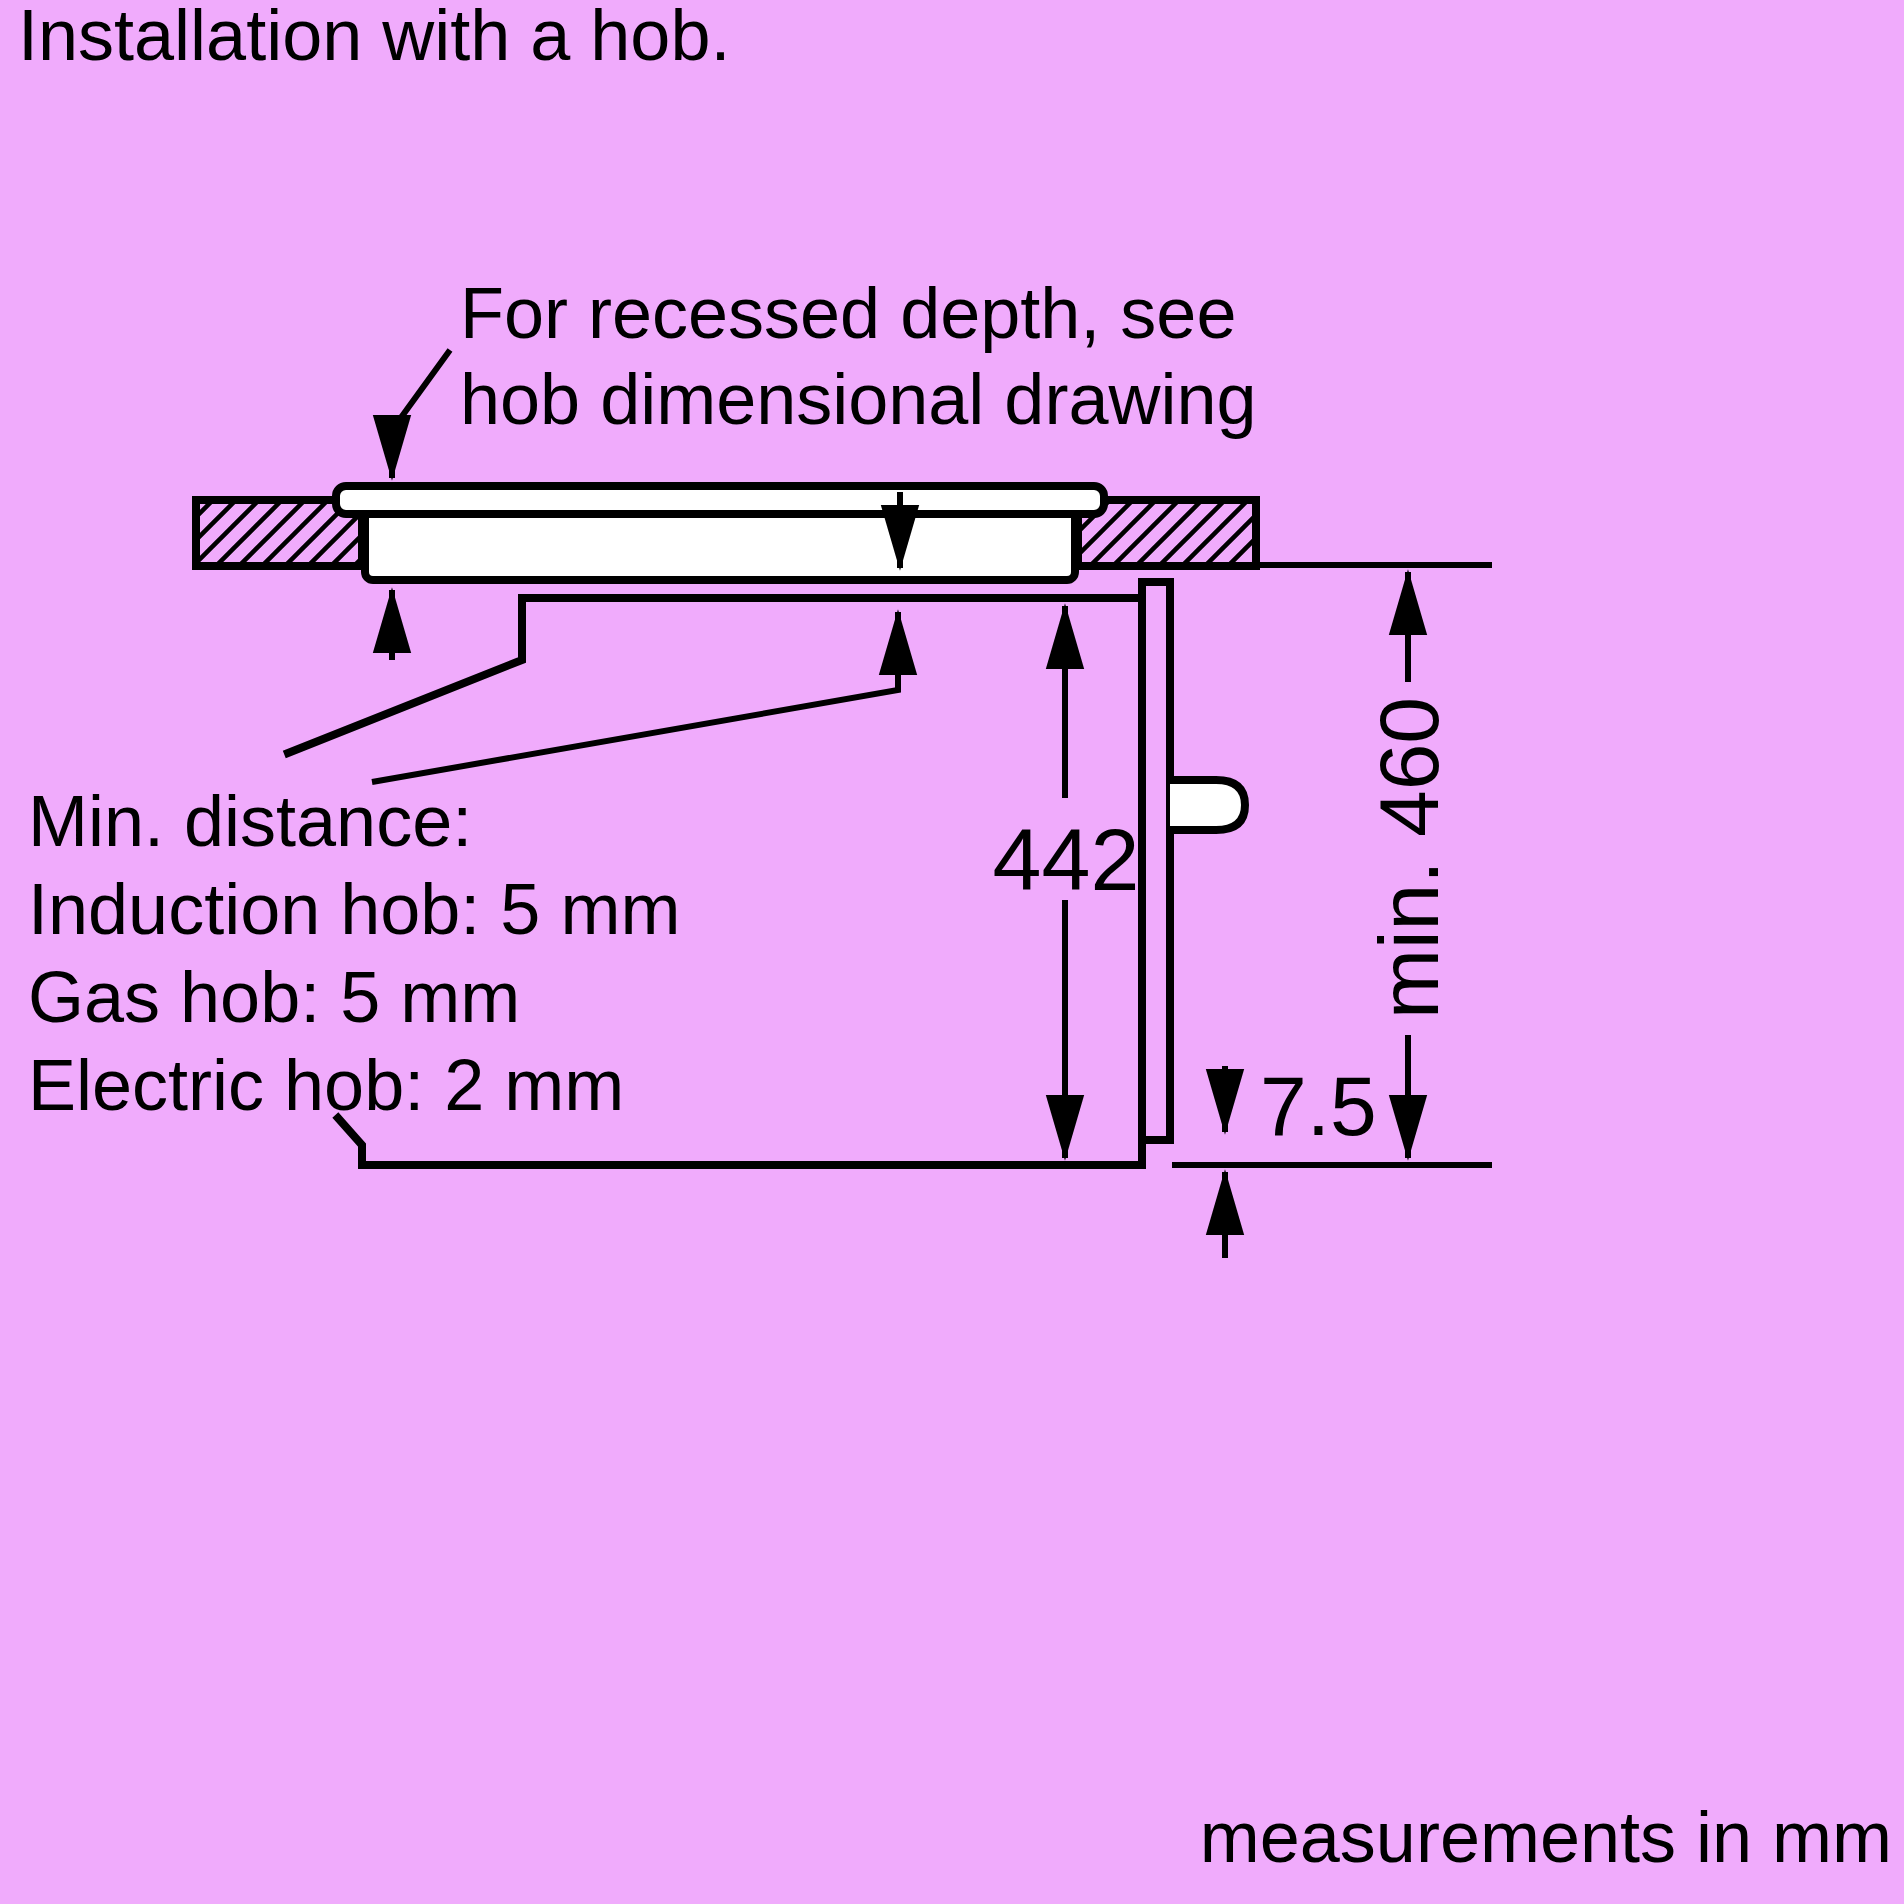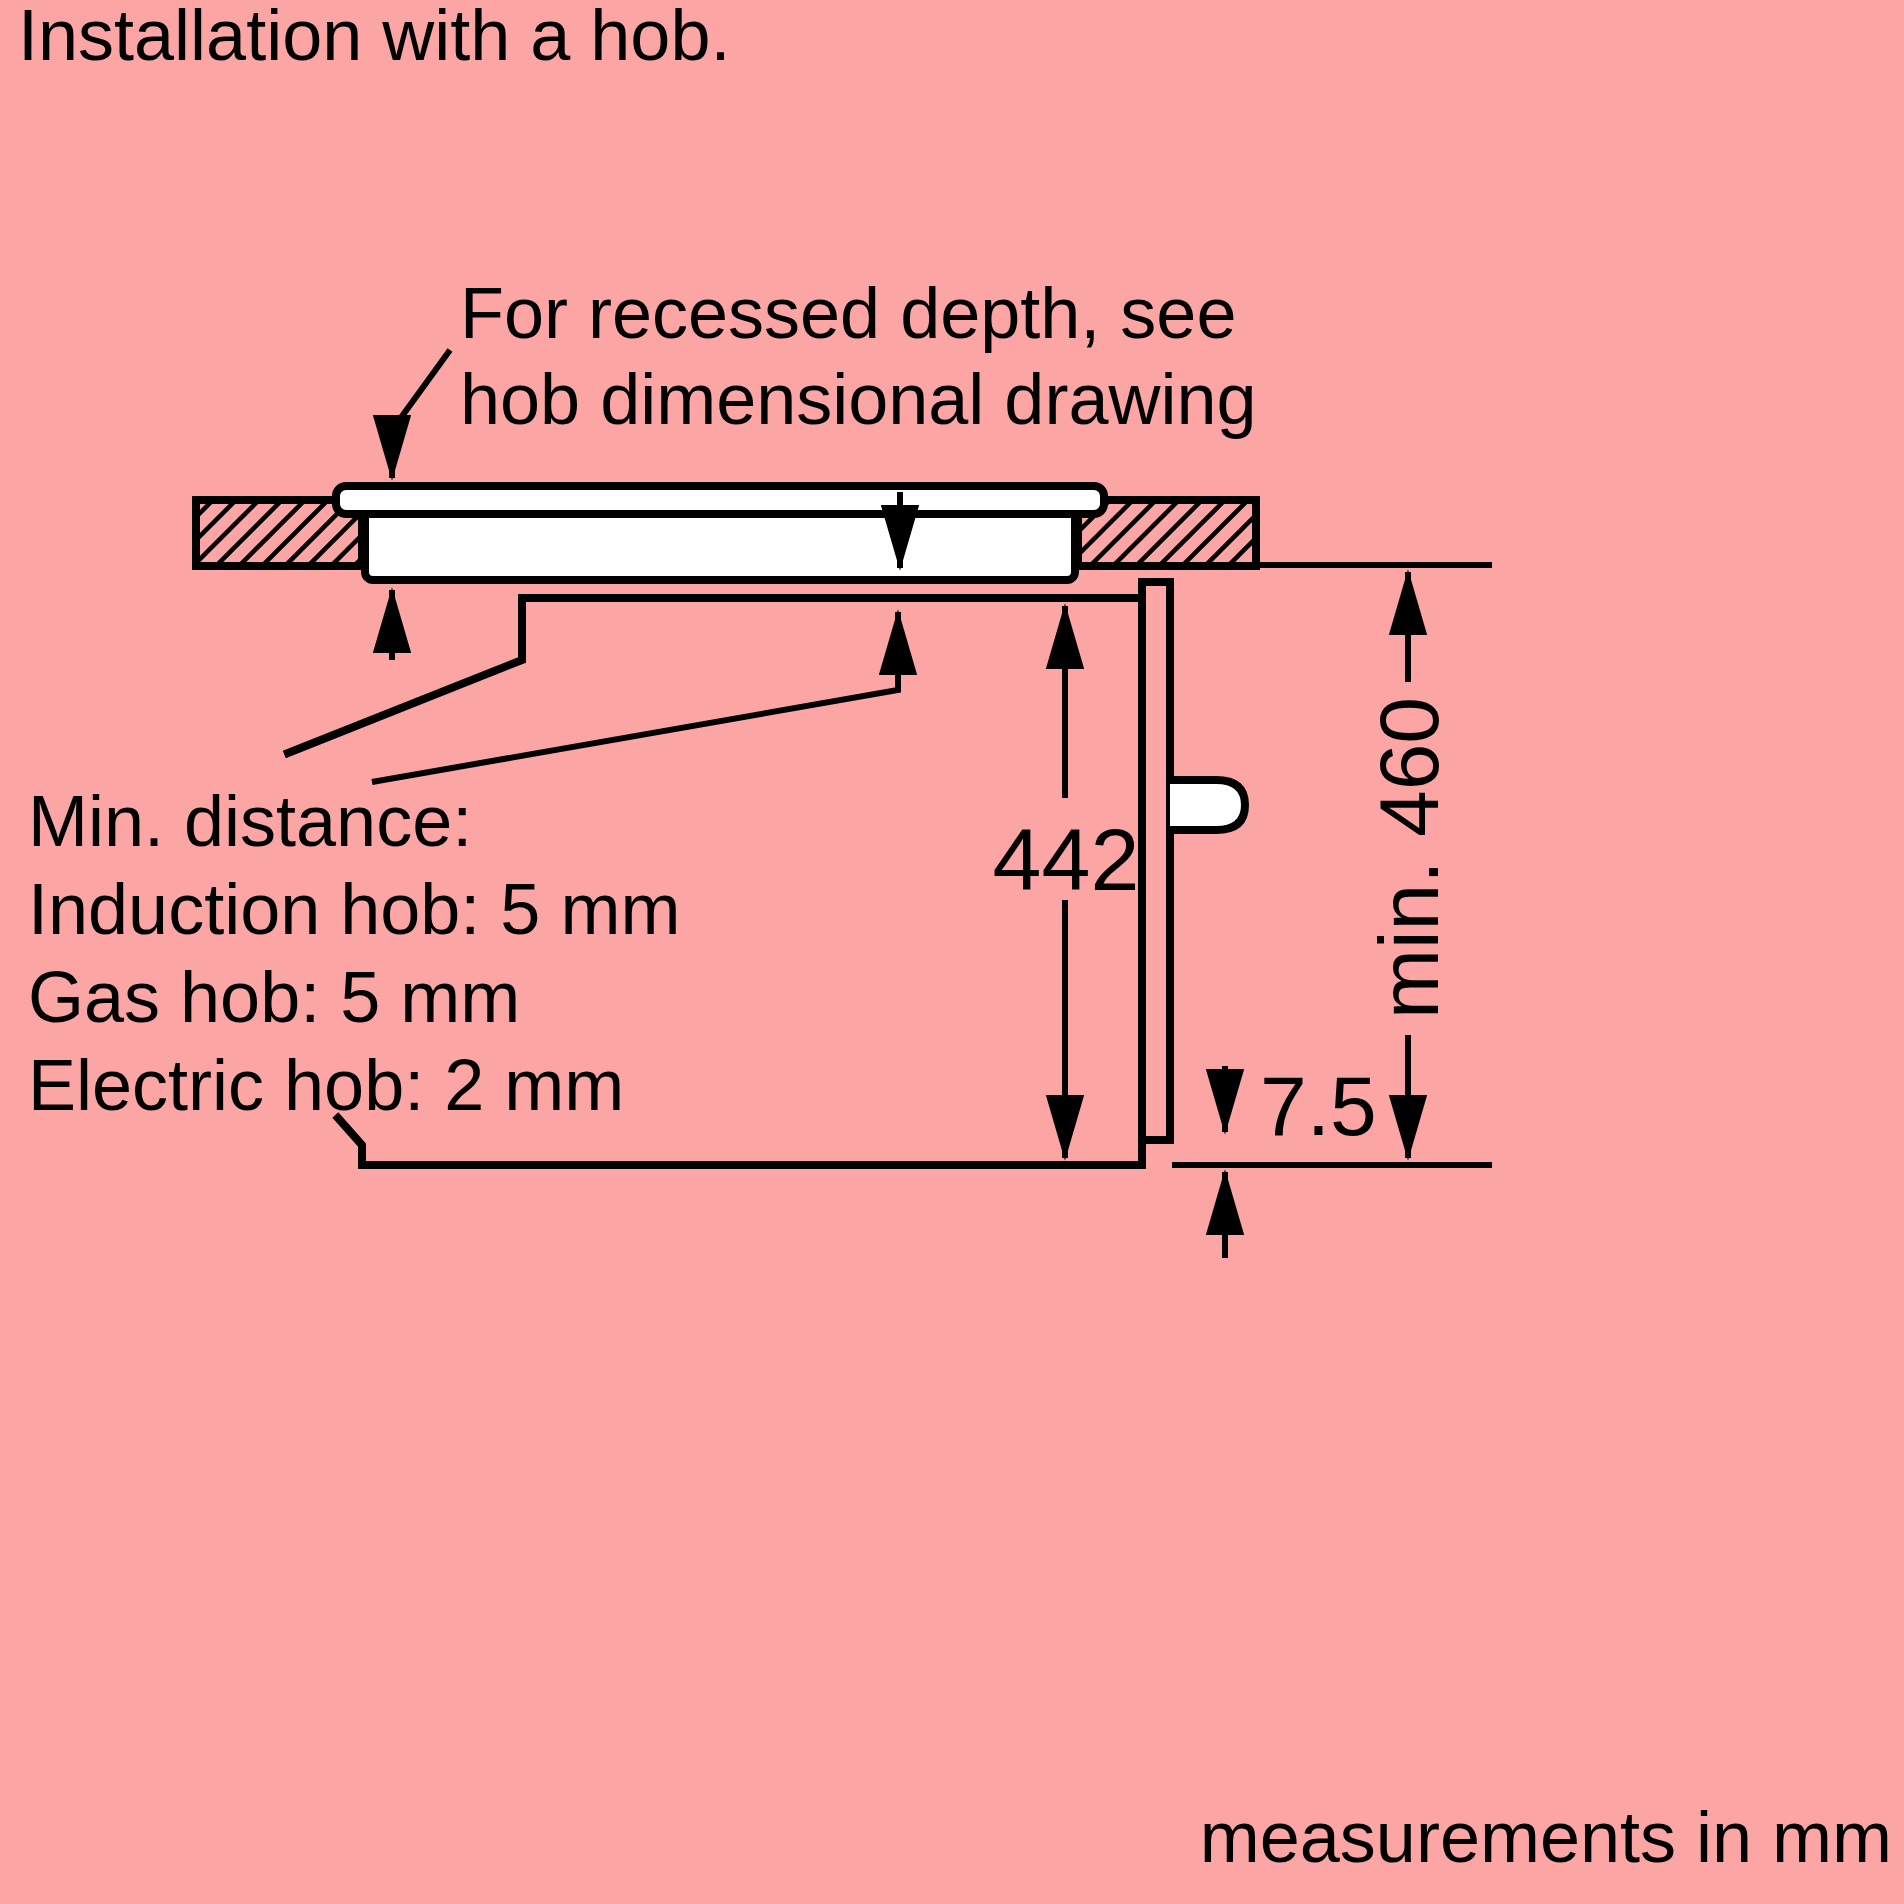--- a/index.html
+++ b/index.html
@@ -7,21 +7,21 @@
     padding: 0;
     background: #ffffff;
     width: 1904px;
     height: 1904px;
     font-family: "Liberation Sans", sans-serif;
   }
   .stage {
     position: relative;
     width: 1904px;
     height: 1904px;
-    background: #fca5a5;
+    background: #f0abfc;
     overflow: hidden;
     text-align: center;
   }
   svg { display: block; }
   .thick {
     stroke: #000000;
     stroke-width: 8;
     stroke-linejoin: miter;
     stroke-linecap: square;
     fill: none;

